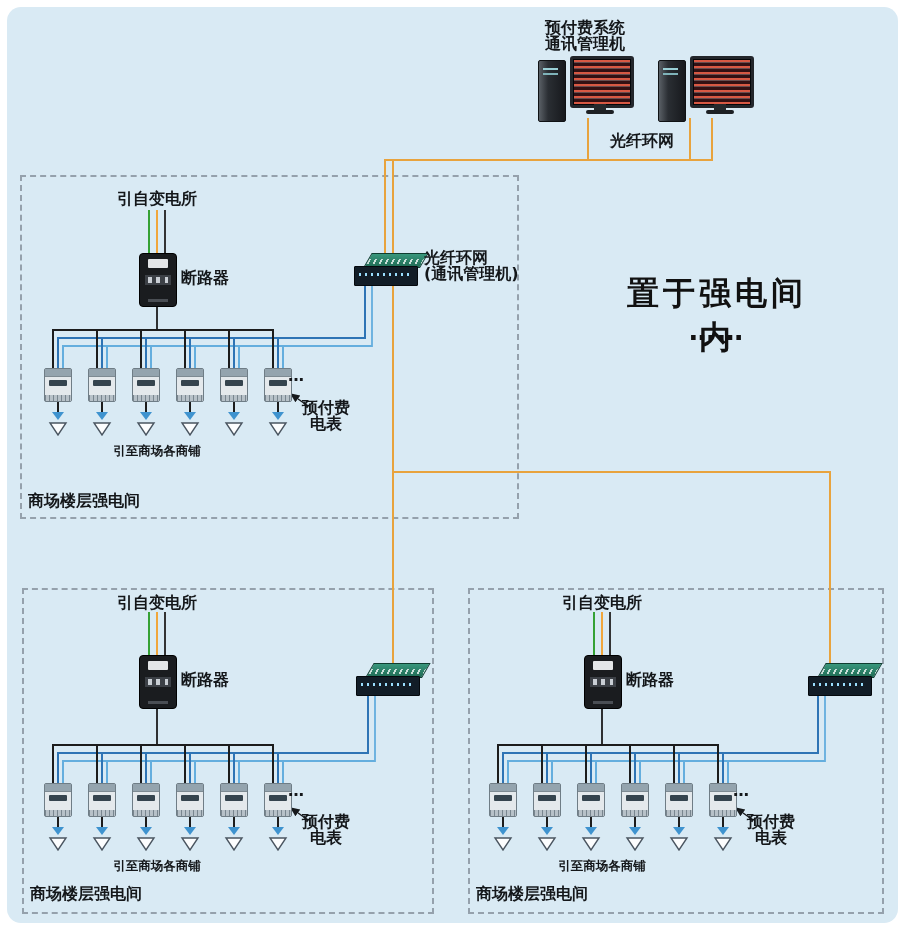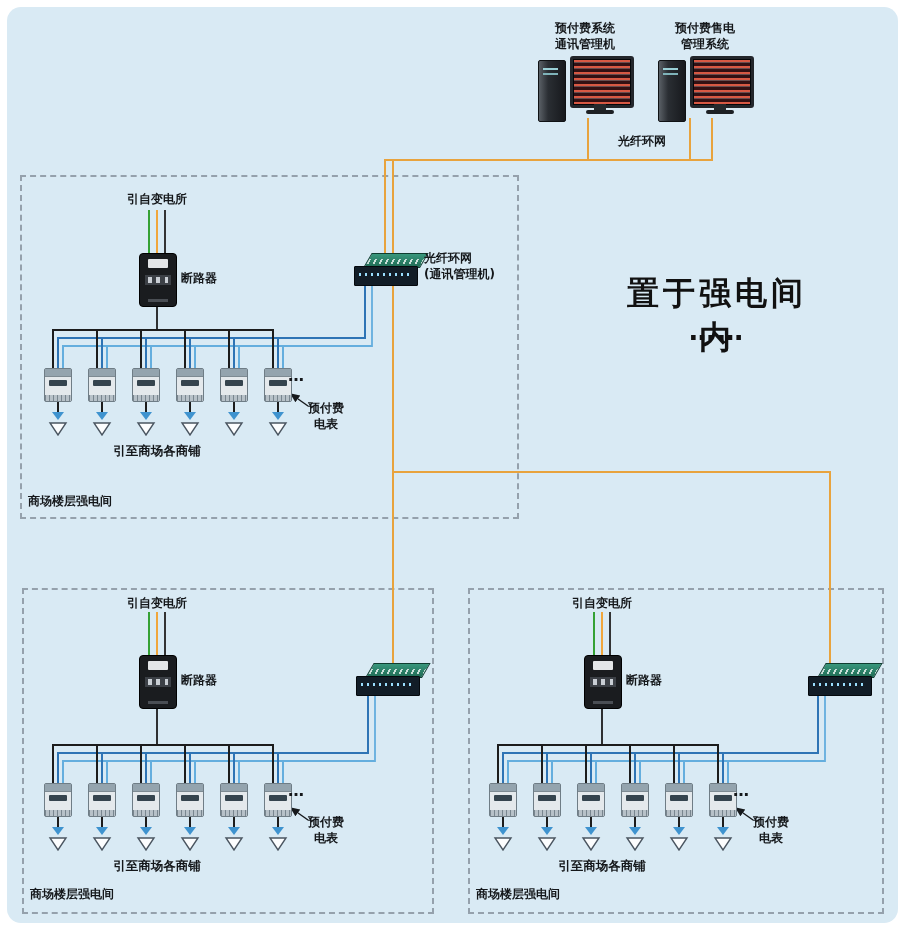--- a/index.html
+++ b/index.html
@@ -1,20 +1,20 @@
 <!DOCTYPE html>
 <html><head>
 <meta charset="utf-8">
 <style>
   html,body{margin:0;padding:0;background:#fff;}
   .stage{position:relative;width:905px;height:930px;background:#fff;font-family:"DejaVu Sans",sans-serif;overflow:hidden;}
   .canvas{position:absolute;left:7px;top:7px;right:7px;bottom:7px;background:#d9eaf4;border-radius:14px;}
   .room{position:absolute;border:2px dashed #95a1ac;z-index:1;}
   svg.wires{position:absolute;left:0;top:0;z-index:2;}
-  .lbl{position:absolute;z-index:4;font-weight:bold;font-size:12px;line-height:16px;color:#14171a;text-align:center;white-space:nowrap;}
+  .lbl{position:absolute;z-index:4;font-weight:bold;font-size:16px;line-height:16px;color:#14171a;text-align:center;white-space:nowrap;}
   .lbl.left{text-align:left;}
   .title{position:absolute;z-index:4;left:612px;top:272px;width:210px;text-align:center;font-size:32px;font-weight:700;letter-spacing:4px;color:#111;}
   .bigdots{position:absolute;z-index:4;left:612px;top:316px;width:210px;text-align:center;font-size:26px;font-weight:700;letter-spacing:2px;color:#111;}
 
   
   .computer{position:absolute;width:96px;height:64px;z-index:3;}
   .computer i{position:absolute;display:block;}
   .tower{position:absolute;left:0;top:4px;width:26px;height:60px;background:linear-gradient(90deg,#5a6066,#2a2e33 35%,#17191d);border:1px solid #101214;border-radius:2px;}
   .slits{left:4px;top:7px;width:15px;height:2px;background:#9ad0d6;box-shadow:0 5px 0 #7fb3b9;}
   .monitor{position:absolute;left:32px;top:0;width:58px;height:46px;background:#05070a;border:3px solid #23262b;border-radius:3px;}
@@ -117,24 +117,20 @@
       <line x1="308" y1="406" x2="291" y2="394" marker-end="url(#mArr)"></line>
       <line x1="308" y1="820" x2="291" y2="808" marker-end="url(#mArr)"></line>
       <line x1="753" y1="820" x2="736" y2="808" marker-end="url(#mArr)"></line>
     </g>
   </svg>
 
   <div class="lbl" style="left:527px;top:20px;width:116px">
     <div>预付费系统</div>
     <div>通讯管理机</div>
   </div>
-  <div class="lbl" style="left:647px;top:20px;width:116px">
-    <div>预付费售电</div>
-    <div>管理系统</div>
-  </div>
 
   <div class="computer" style="left:538px;top:56px">
     <div class="tower">
         <i class="slits"></i>
       </div>
     <div class="monitor">
         <i class="screen"></i>
       </div>
     <i class="stand"></i>
     <i class="base"></i>

